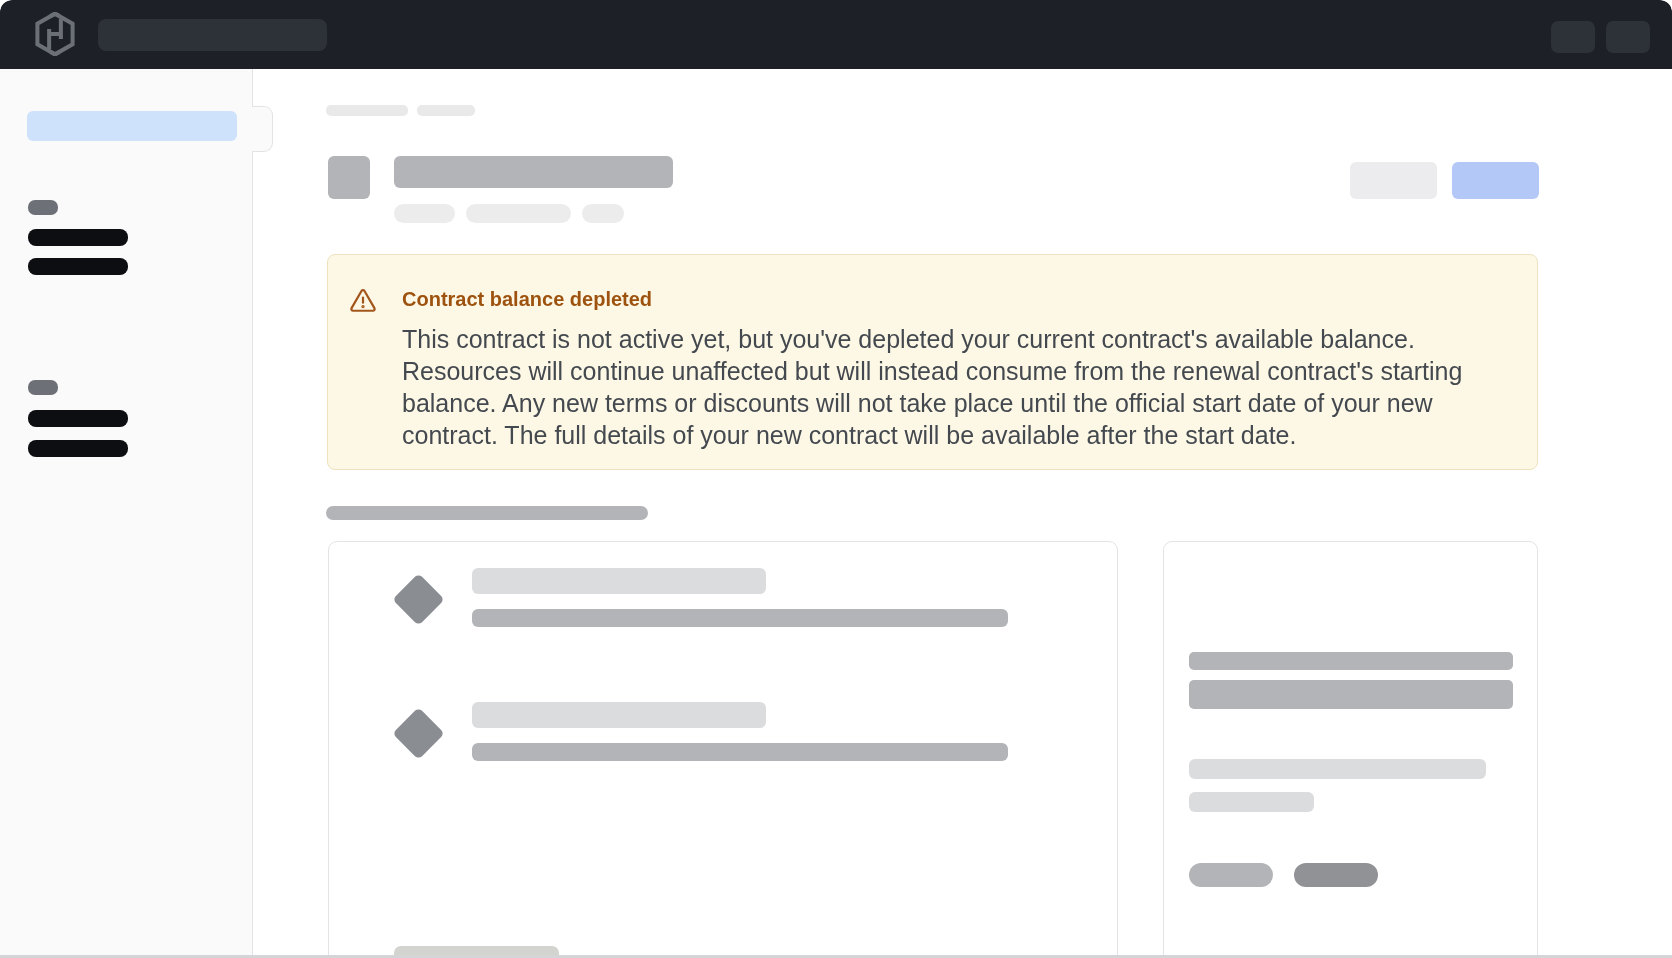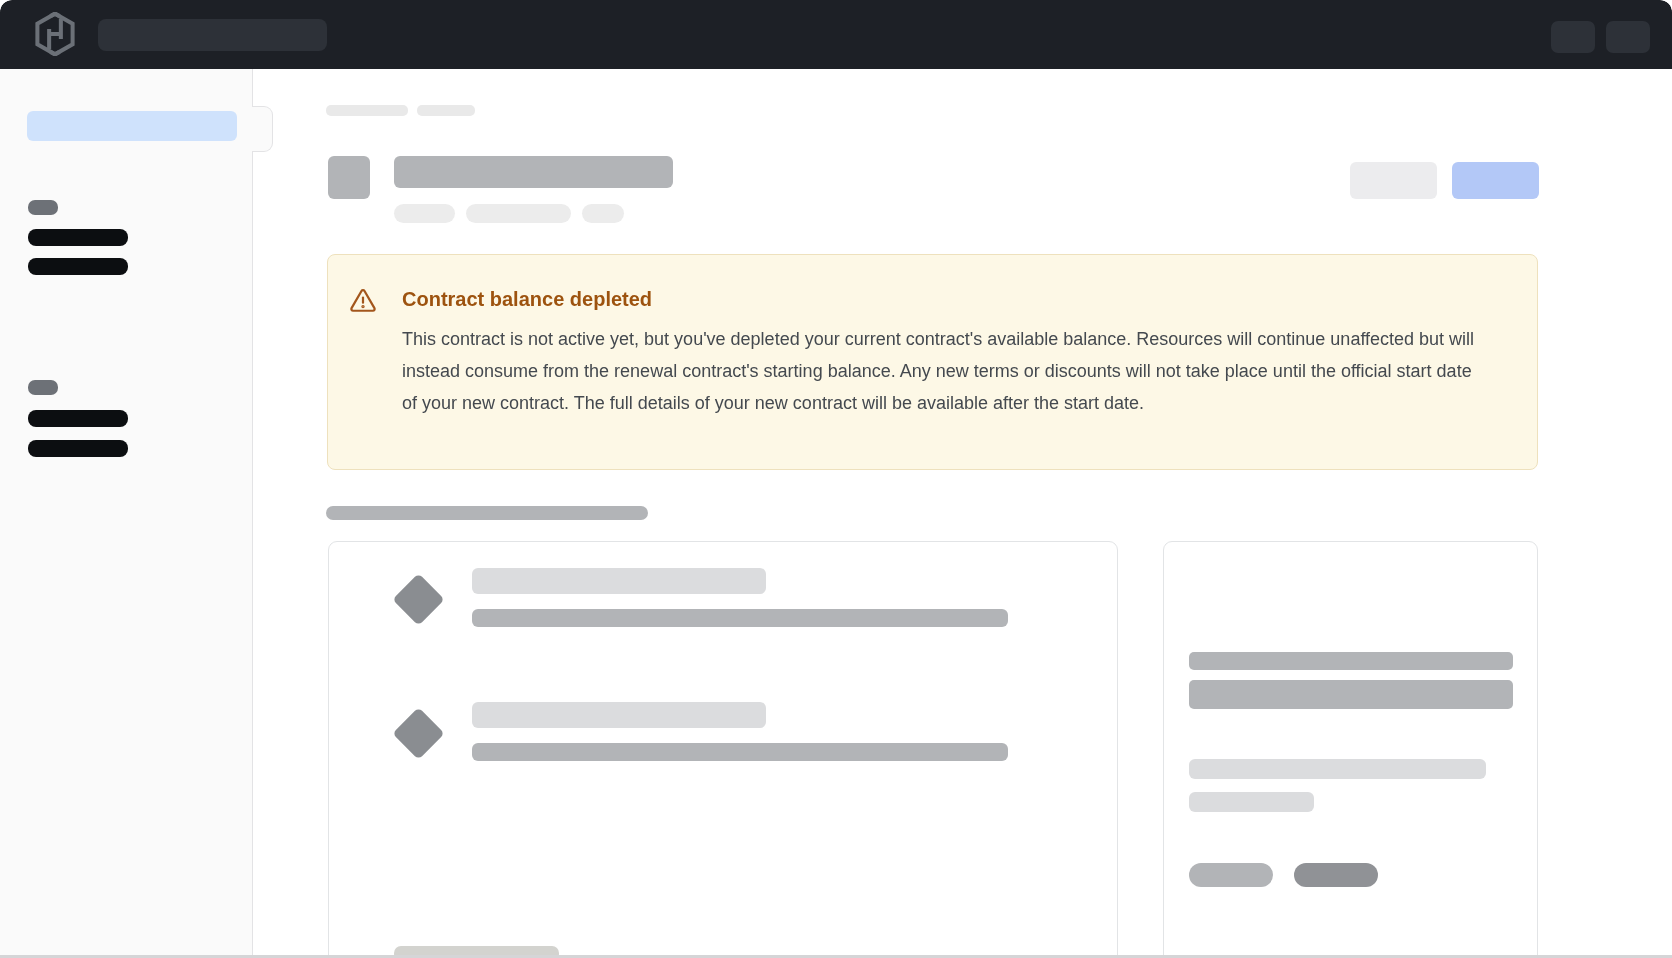--- a/index.html
+++ b/index.html
@@ -54,21 +54,21 @@
   .meta.m3{left:328px;width:42px}
   .hd-btn{position:absolute;top:93px;width:87px;height:37px;border-radius:6px;border:none;cursor:pointer;}
   .hd-btn.secondary{left:1096px;background:var(--secondary-button);}
   .hd-btn.primary{left:1198px;background:var(--primary-button);}
 
   
   .alert{position:absolute;left:73px;top:185px;width:1211px;height:216px;background:var(--alert-bg);
          border:1px solid var(--alert-border);border-radius:8px;}
   .alert-icon{position:absolute;left:21px;top:32px;width:28px;height:28px;color:var(--alert-icon);}
   .alert-title{position:absolute;left:74px;top:33px;font-size:20px;font-weight:700;color:var(--alert-title);}
-  .alert-body{position:absolute;left:74px;top:68px;width:1075px;font-size:18px;line-height:32px;color:var(--alert-body);}
+  .alert-body{position:absolute;left:74px;top:68px;width:1075px;font-size:25px;line-height:32px;color:var(--alert-body);}
 
   
   .section-title{position:absolute;left:72px;top:437px;width:322px;height:14px;border-radius:7px;background:var(--skeleton-dark);}
   .card{position:absolute;background:#fff;border:1px solid var(--card-border);border-radius:9px;}
   .card.left{left:74px;top:472px;width:790px;height:500px;}
   .card.right{left:909px;top:472px;width:375px;height:500px;}
 
   .diamond{position:absolute;width:37px;height:37px;border-radius:5px;background:var(--diamond);transform:rotate(45deg);}
   .d1{left:71px;top:39px}
   .d2{left:71px;top:173px}

